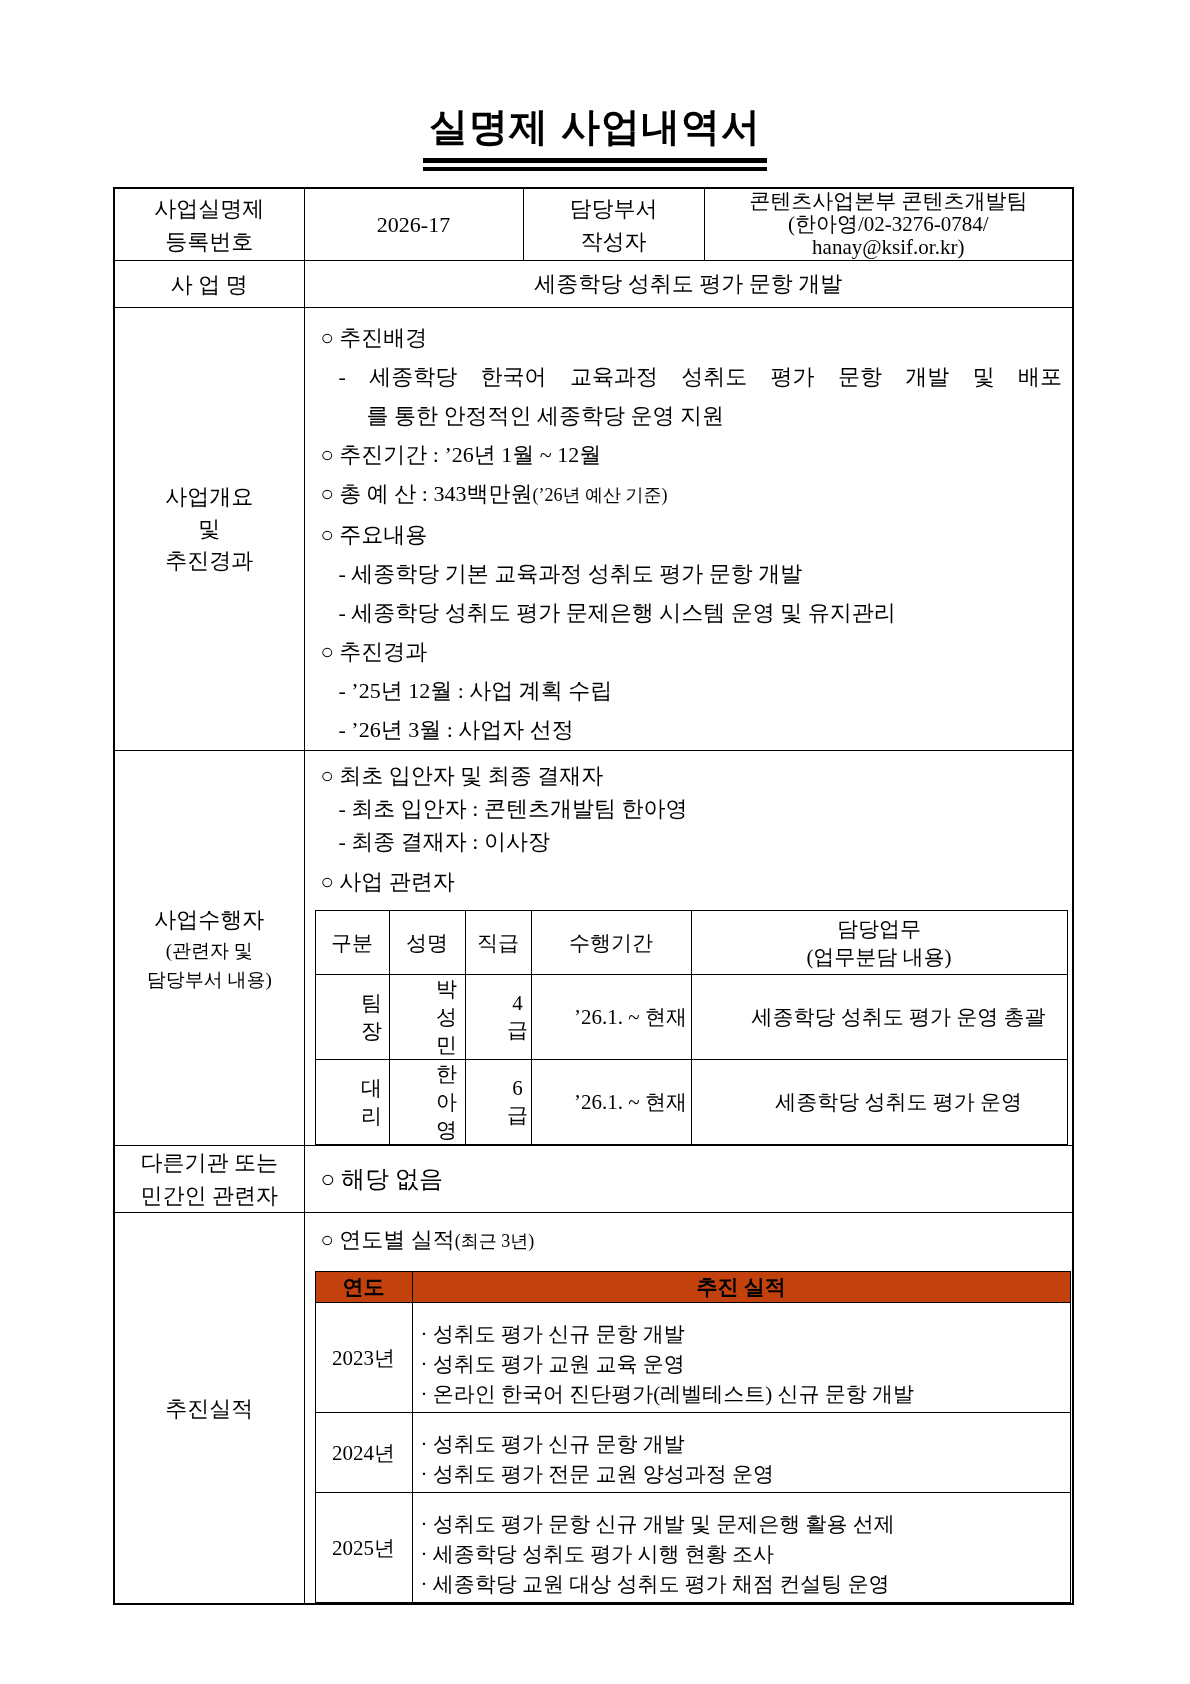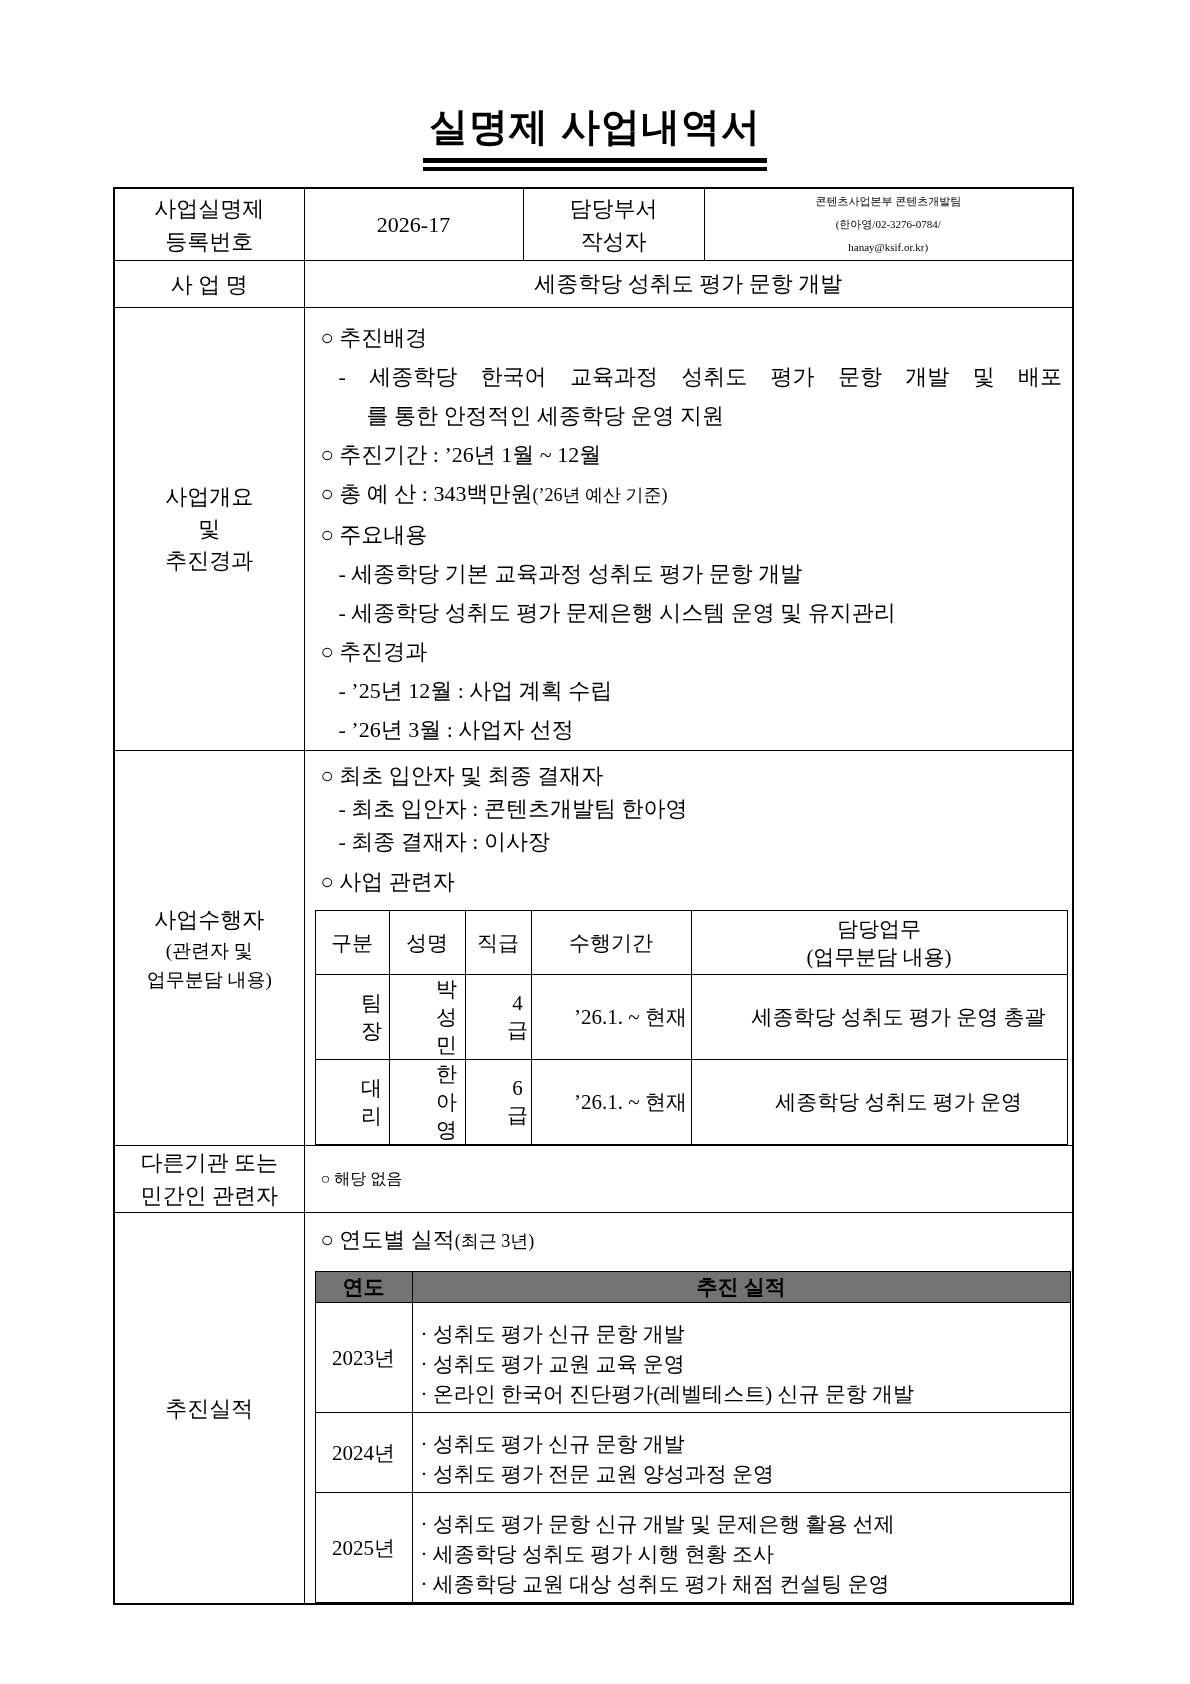--- a/index.html
+++ b/index.html
@@ -30,41 +30,41 @@
     width:959px; margin:16px 0 0 113px;
     border:2px solid #000;
   }
   table.main > tbody > tr > td { border:1.5px solid #000; vertical-align:middle; }
   tr.r1 > td { border-bottom-width:1px; }
   tr.r2 > td { border-top-width:1px; }
 
   .lab { text-align:center; font-size:22px; line-height:33px; }
   .pre { white-space:pre-line; }
   .val { text-align:center; font-size:22px; }
-  .small-cell { text-align:center; font-size:11px; line-height:23px; }
+  .small-cell { text-align:center; font-size:21px; line-height:23px; }
   .lab-sub { font-size:19px; line-height:29px; white-space:pre-line; }
   .lh44 { line-height:32px; }
 
   tr.r1 > td { height:73px; }
   tr.r2 > td { height:47px; }
   tr.r3 > td { height:443px; }
   tr.r4 > td { height:298px; }
   tr.r5 > td { height:65px; }
   tr.r6 > td { height:332px; }
 
   td.content { vertical-align:top; padding:8px 8px 0 8px; font-size:22px; }
   .ln { line-height:39px; padding-left:8px; }
   .i1 { padding-left:26px; }
   .i2 { padding-left:54px; }
   .just { text-align:justify; text-align-last:justify; padding-right:2px; }
   .sm { font-size:18px; }
 
   tr.r4 .ln { line-height:33px; }
   tr.r4 .gap-top { margin-top:7px; }
-  tr.r5 td.content5 { vertical-align:middle; font-size:16px; padding-left:16px; }
+  tr.r5 td.content5 { vertical-align:middle; font-size:24px; padding-left:16px; }
   tr.r6 .heading { line-height:34px; padding-left:8px; padding-top:2px; }
 
   
   table.sub1 {
     border-collapse:collapse; table-layout:fixed;
     width:752px; margin:12px 0 0 2px;
     border:1.5px solid #000;
     font-size:21px;
   }
   table.sub1 th, table.sub1 td {
@@ -76,21 +76,21 @@
 
   
   table.sub2 {
     border-collapse:collapse; table-layout:fixed;
     width:755px; margin:13px 0 0 2px;
     border:1.5px solid #000;
     font-size:21px;
   }
   table.sub2 th, table.sub2 td { border:1px solid #000; vertical-align:middle; }
   table.sub2 th {
-    height:31px; background:#737373; font-weight:bold; text-align:center;
+    height:31px; background:#c2410c; font-weight:bold; text-align:center;
   }
   table.sub2 td.year { text-align:center; }
   table.sub2 td.items { padding:16px 4px 3px 8px; }
   .item-line { line-height:30px; }
 </style>
 </head>
 <body>
 
 <div class="page">
 
@@ -144,21 +144,21 @@
           <div class="ln">○ 추진경과</div>
           <div class="ln i1">- ’25년 12월 : 사업 계획 수립</div>
           <div class="ln i1">- ’26년 3월 : 사업자 선정</div>
         </td>
       </tr>
 
       <tr class="r4">
         <td class="lab">
           <div>사업수행자</div>
           <div class="lab-sub">(관련자 및
-업무분담 내용)</div>
+담당부서 내용)</div>
         </td>
         <td class="content" colspan="3">
           <div class="ln">○ 최초 입안자 및 최종 결재자</div>
           <div class="ln i1">- 최초 입안자 : 콘텐츠개발팀 한아영</div>
           <div class="ln i1">- 최종 결재자 : 이사장</div>
           <div class="ln gap-top">○ 사업 관련자</div>
 
           <table class="sub1">
             <colgroup>
               <col style="width:74px">

